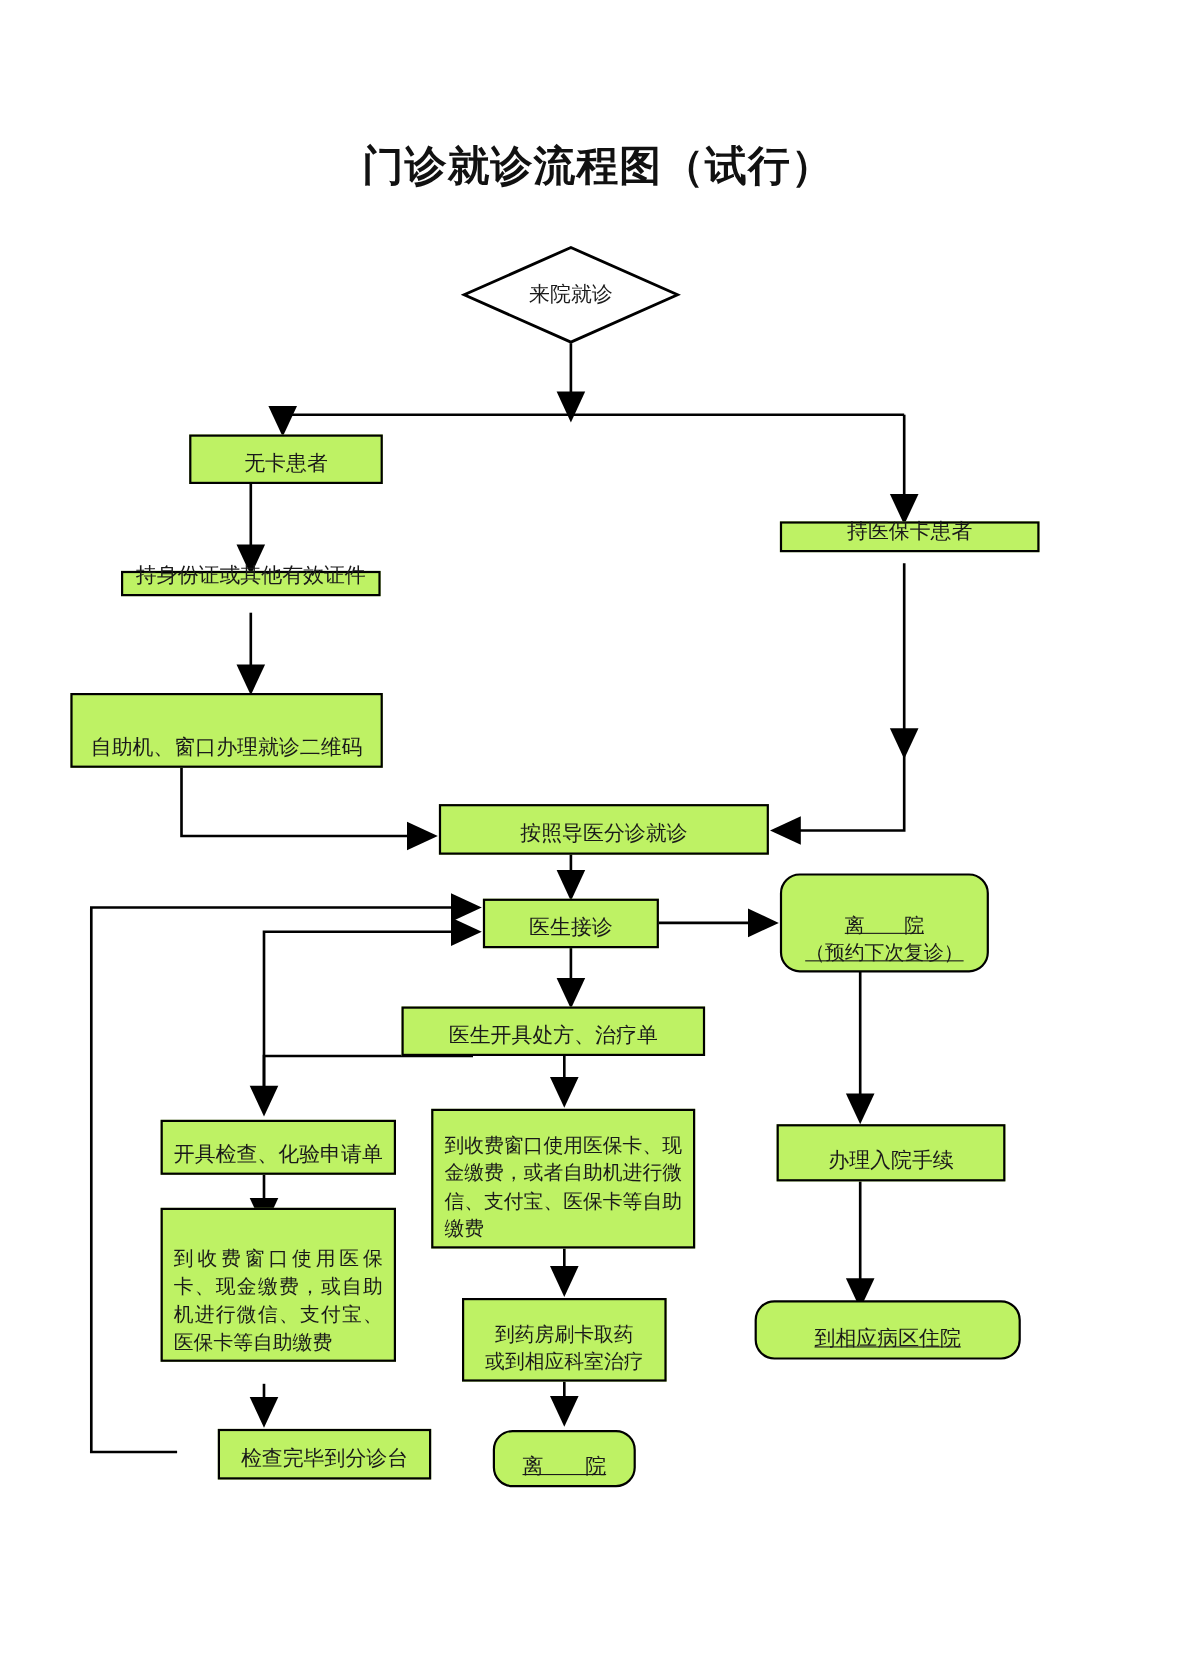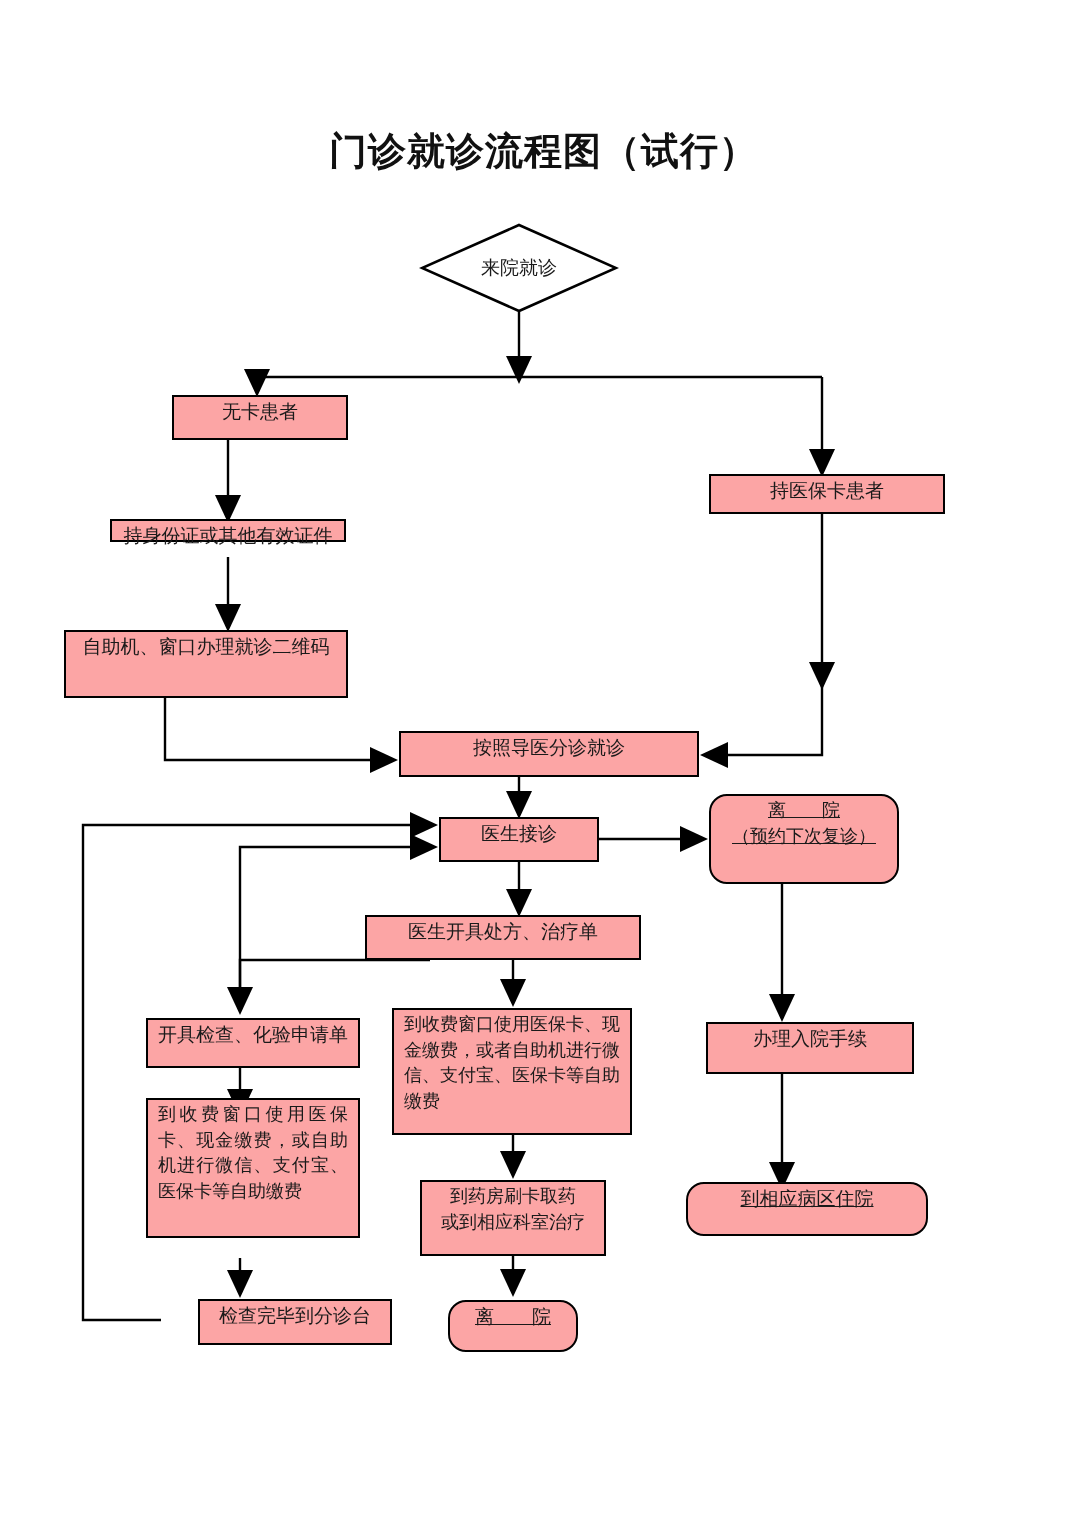--- a/index.html
+++ b/index.html
@@ -31,23 +31,23 @@
     font-size: 38px;
     font-weight: bold;
     letter-spacing: 1px;
     font-family: "Liberation Serif", "DejaVu Serif", serif;
     color: #111;
   }
   .node {
     position: absolute;
     box-sizing: border-box;
     border: 2.2px solid #000;
-    background: #fca5a5;
+    background: #bef264;
     display: flex;
-    align-items: flex-start;
+    align-items: flex-end;
     justify-content: center;
     text-align: center;
     font-size: 19px;
     line-height: 1.42;
     color: #1a1a1a;
     font-family: "Liberation Serif", "DejaVu Serif", serif;
     padding: 2px 6px;
     white-space: pre-line;
   }
   .node.rounded {
@@ -170,21 +170,21 @@
     <svg width="200" height="92" viewBox="0 0 200 92">
       <polygon points="100,3 197,46 100,89 3,46" fill="#ffffff" stroke="#000000" stroke-width="2.6"></polygon>
     </svg>
     <div class="diamond-label">来院就诊</div>
   </div>
 
   <div class="node" style="left:172px; top:395px; width:176px; height:45px;">
     <span>无卡患者</span>
   </div>
 
-  <div class="node" style="left:709px; top:474px; width:236px; height:40px;">
+  <div class="node" style="left:709px; top:474px; width:236px; height:28px;">
     <span>持医保卡患者</span>
   </div>
 
   <div class="node" style="left:110px; top:519px; width:236px; height:23px;">
     <span>持身份证或其他有效证件</span>
   </div>
 
   <div class="node" style="left:64px; top:630px; width:284px; height:68px;">
     <span>自助机、窗口办理就诊二维码</span>
   </div>

